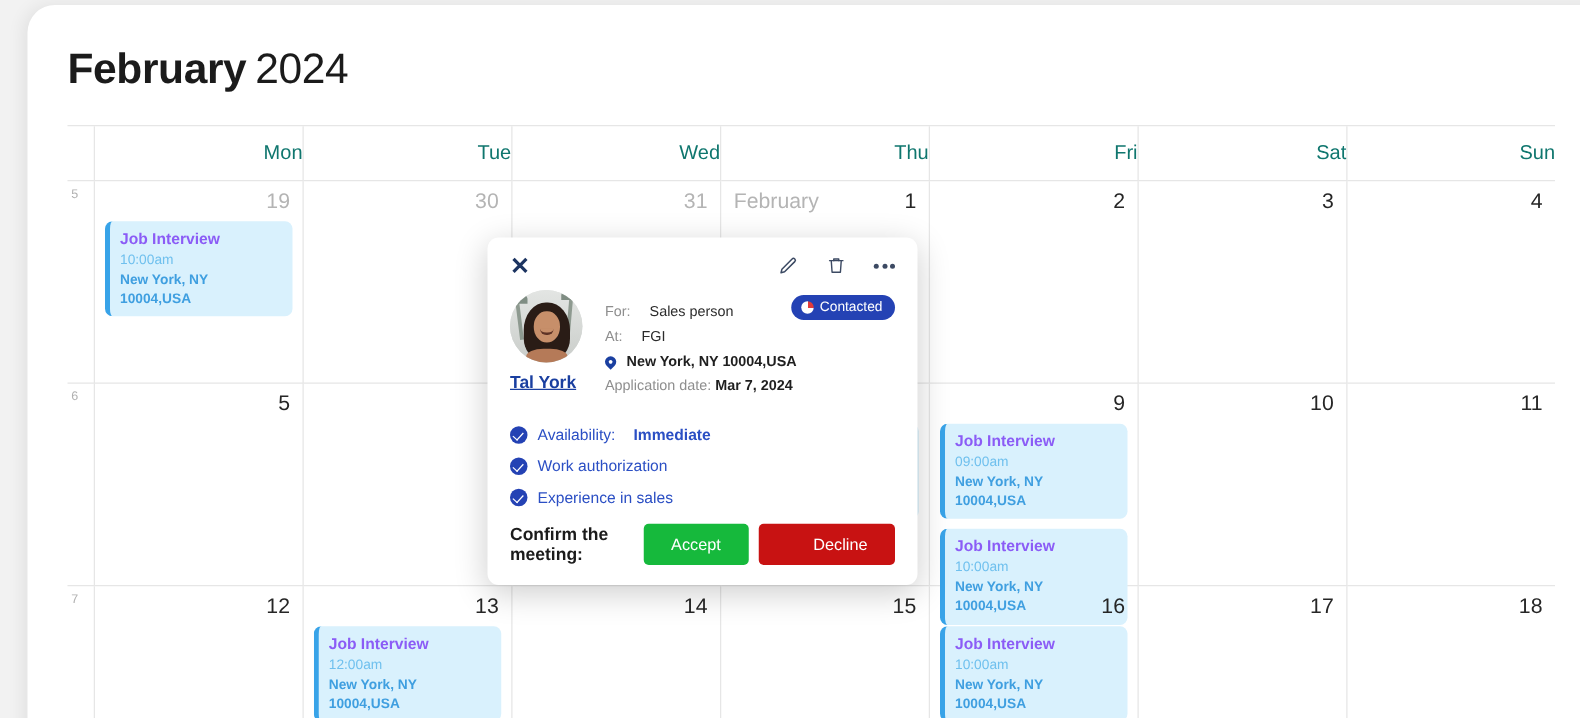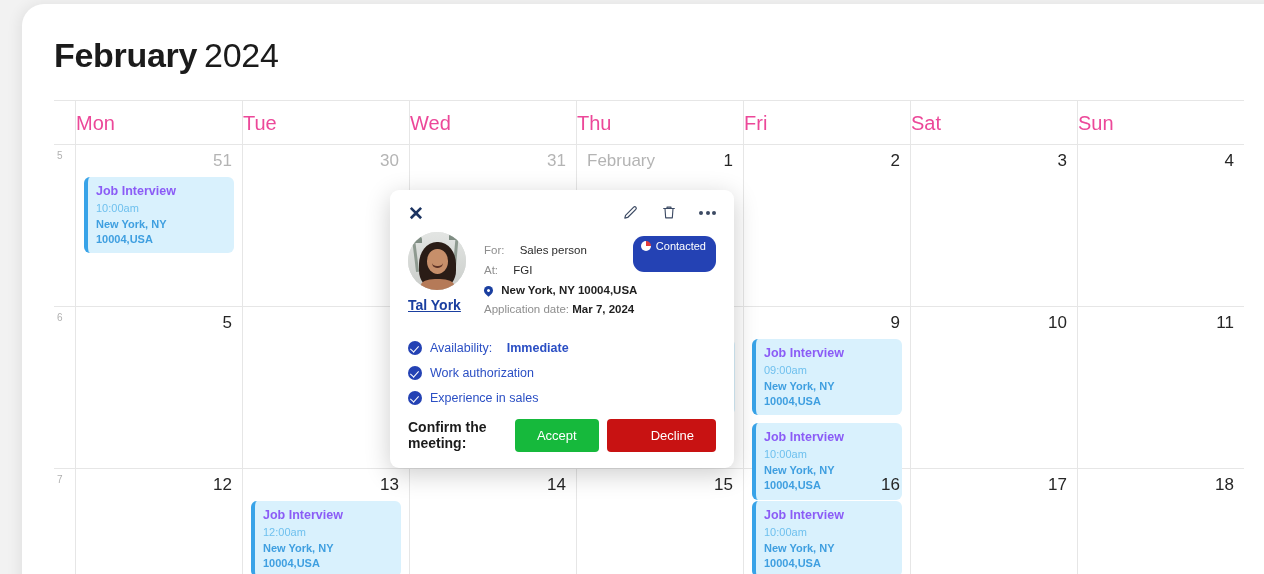--- a/index.html
+++ b/index.html
@@ -50,22 +50,22 @@
   .head-row .wk { border-bottom: 1px solid #e6e6e6; }
   .cell {
     flex: 1 1 0;
     border-right: 1px solid #e6e6e6;
     border-bottom: 1px solid #e6e6e6;
     position: relative;
   }
   .cell:last-child { border-right: none; }
   .head-row .cell, .head-row .wk { height: 44px; }
   .dayname {
-    width: 100%; text-align: left; line-height: 44px;
-    font-size: 20px; color: #ec4899;
+    width: 100%; text-align: right; line-height: 44px;
+    font-size: 16px; color: #0f766e;
   }
   .wrow .cell, .wrow .wk { height: 162px; }
   .datenum {
     position: absolute; right: 10px; top: 6px;
     font-size: 17px; color: #262626;
   }
   .datenum.muted { color: #b4b4b4; }
   .monthtag {
     position: absolute; left: 10px; top: 6px;
     font-size: 17px; color: #b4b4b4;
@@ -156,21 +156,21 @@
     background: #1a3fa0; transform: rotate(-45deg);
     margin-right: 5px; position: relative; top: 1px;
   }
   .pin::after {
     content: ''; position: absolute; left: 3px; top: 3px;
     width: 3px; height: 3px; border-radius: 50%; background: #fff;
   }
   .badge {
     position: absolute; right: 0; top: 4px;
     background: #2442b4; color: #fff;
-    border-radius: 11px; padding: 4px 10px 20px 8px;
+    border-radius: 11px; padding: 4px 10px 4px 8px;
     font-size: 11px; display: flex; align-items: center; gap: 5px;
     cursor: pointer; white-space: nowrap;
   }
   .badge-pie {
     width: 10px; height: 10px; border-radius: 50%;
     background: conic-gradient(#e23b3b 0deg 95deg, #ffffff 95deg 360deg);
   }
   .checks { margin-top: 18px; }
   .check-row {
     display: flex; align-items: center; gap: 8px;
@@ -232,21 +232,21 @@
       <div class="cell">
           <div class="dayname">Sun</div>
         </div>
     </div>
     <div id="weeks-container">
         <div class="row wrow">
           <div class="wk">
             <span>5</span>
           </div>
           <div class="cell">
-            <div class="datenum muted">51</div>
+            <div class="datenum muted">19</div>
             <div class="events">
               <div class="event">
                 <div class="ev-title">Job Interview</div>
                 <div class="ev-time">10:00am</div>
                 <div class="ev-loc">New York, NY 10004,USA</div>
               </div>
             </div>
           </div>
           <div class="cell">
             <div class="datenum muted">30</div>

